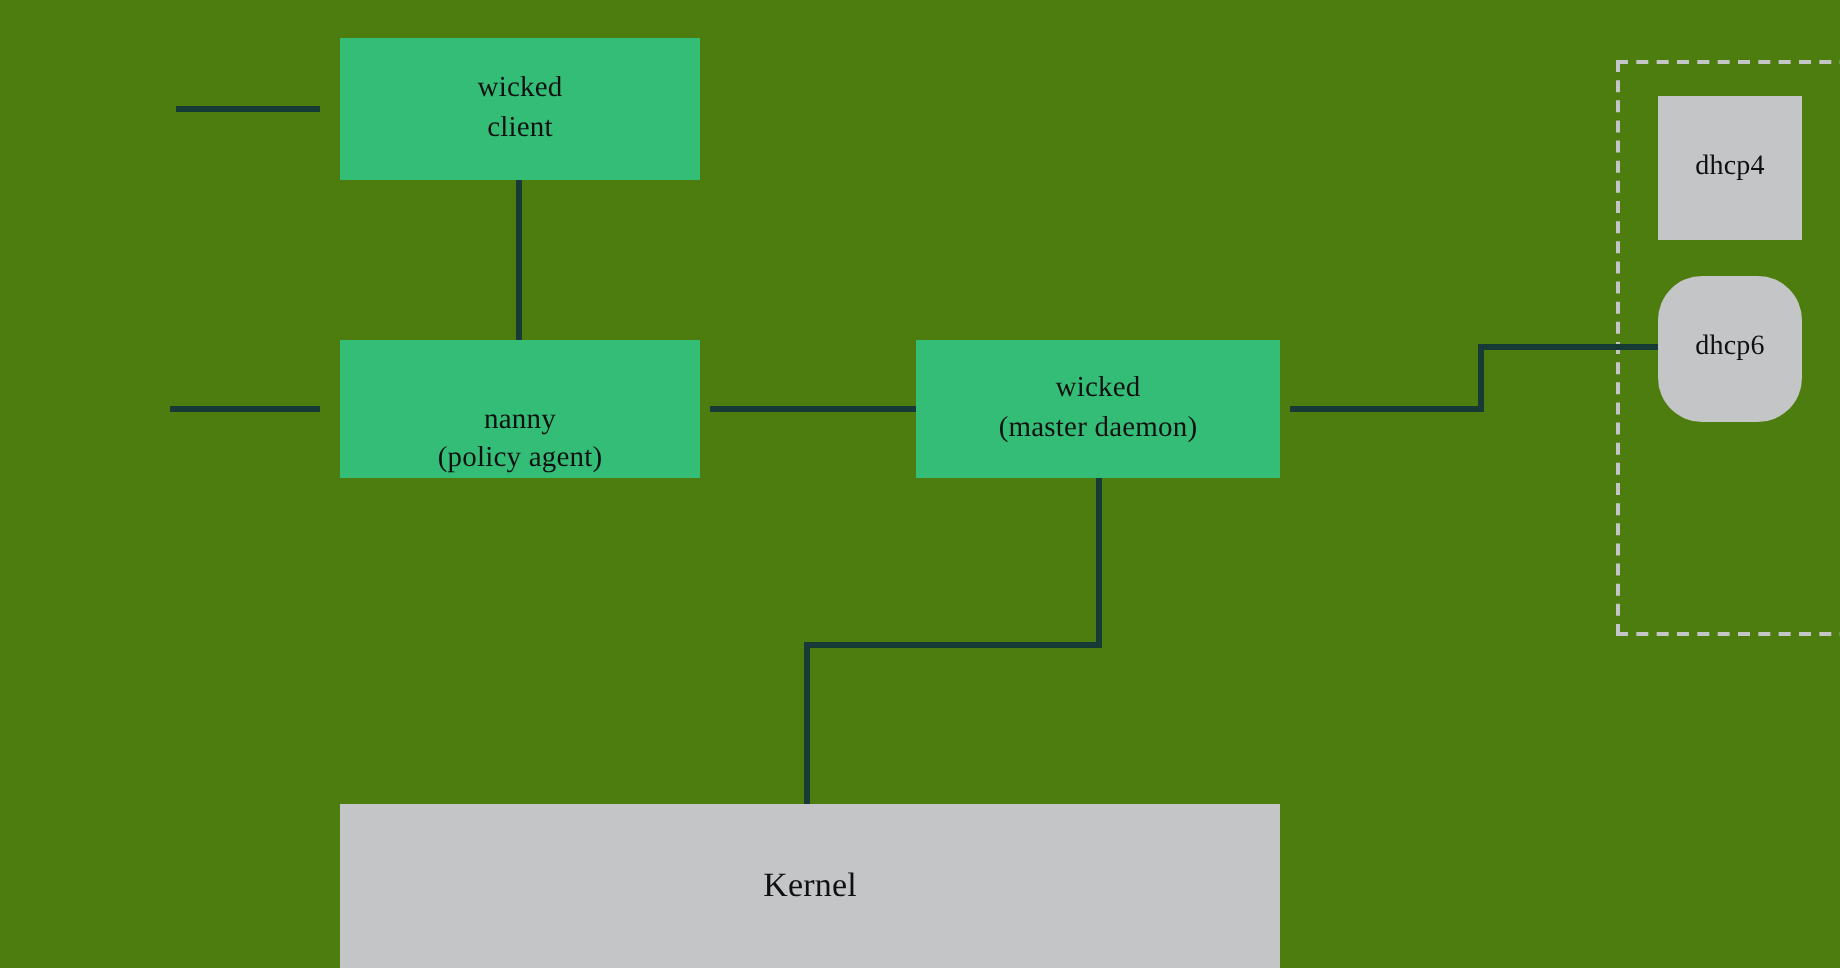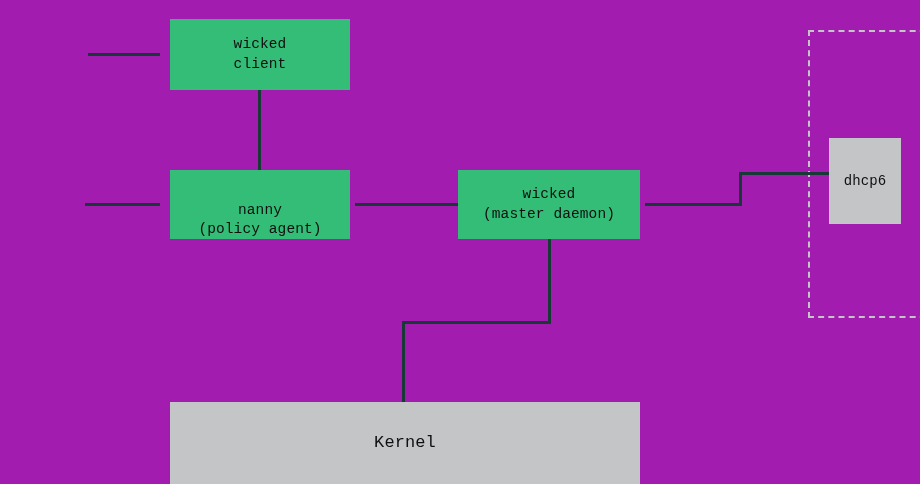--- a/index.html
+++ b/index.html
@@ -4,23 +4,23 @@
 <style>
   html, body {
     margin: 0;
     padding: 0;
     background: #000000;
   }
   #canvas {
     position: relative;
     width: 920px;
     height: 484px;
-    background: #a21caf;
+    background: #4d7c0f;
     overflow: hidden;
-    font-family: Liberation Mono, monospace;
+    font-family: Liberation Serif, serif;
   }
   .node {
     position: absolute;
     box-sizing: border-box;
     display: flex;
     align-items: center;
     justify-content: center;
     text-align: center;
     color: #101010;
     line-height: 1.32;
@@ -99,19 +99,22 @@
 
   <div class="node node-green" style="left:458px; top:170px; width:182px; height:69px;">
     <span class="node-label">wicked
 (master daemon)</span>
   </div>
 
   <div class="node node-gray" style="left:170px; top:402px; width:470px; height:92px;">
     <span class="node-label kernel" style="margin-top:-10px;">Kernel</span>
   </div>
 
+  <div class="node node-gray" style="left:829px; top:48px; width:72px; height:72px;">
+    <span class="node-label small">dhcp4</span>
+  </div>
 
-  <div class="node node-gray" style="left:829px; top:138px; width:72px; height:86px;">
+  <div class="node node-gray" style="left:829px; top:138px; width:72px; height:73px;border-radius:22px;">
     <span class="node-label small">dhcp6</span>
   </div>
 
 
 </div>
 
 </body></html>

